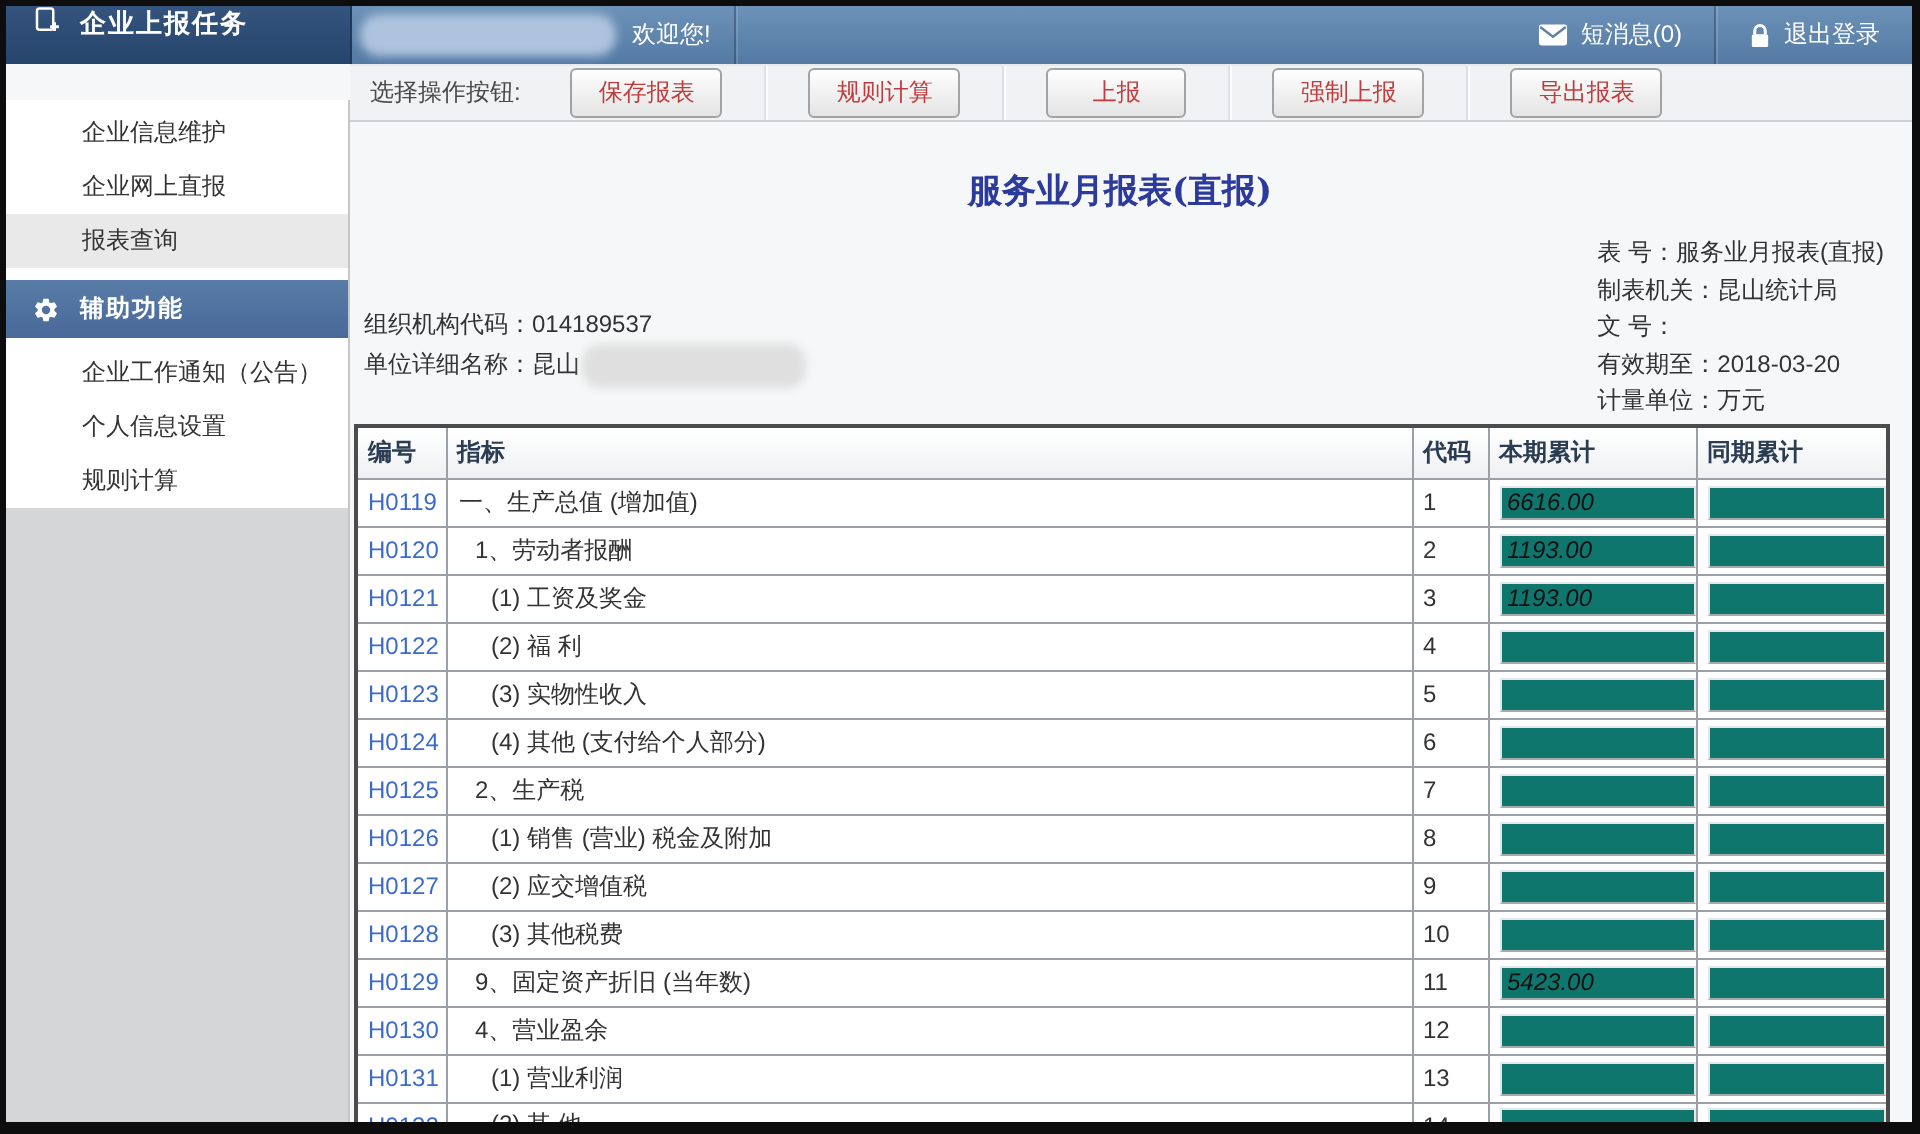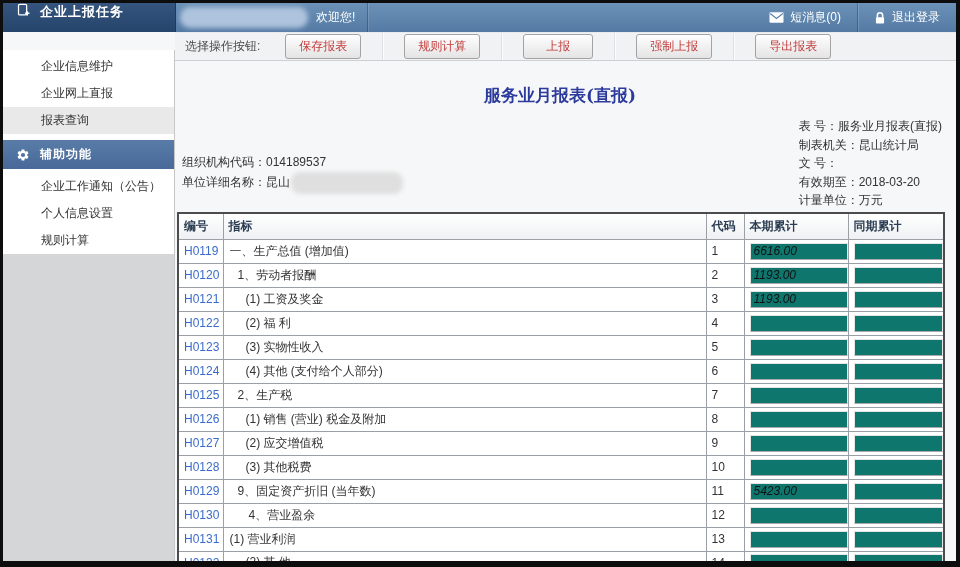--- a/index.html
+++ b/index.html
@@ -259,28 +259,28 @@
           </tr>
           <tr>
             <td class="c-code"><a href="#">H0129</a></td>
             <td class="c-ind" style="padding-left: 14px;">9、固定资产折旧 (当年数)</td>
             <td class="c-seq">11</td>
             <td class="c-val"><input value="5423.00" style=""></td>
             <td class="c-val"><input style=""></td>
           </tr>
           <tr>
             <td class="c-code"><a href="#">H0130</a></td>
-            <td class="c-ind" style="padding-left: 25px; margin-top: 23px;">4、营业盈余</td>
+            <td class="c-ind" style="padding-left: 14px; margin-top: 23px;">4、营业盈余</td>
             <td class="c-seq">12</td>
             <td class="c-val"><input style=""></td>
             <td class="c-val"><input style=""></td>
           </tr>
           <tr>
             <td class="c-code"><a href="#">H0131</a></td>
-            <td class="c-ind" style="padding-left: 6px;">(1) 营业利润</td>
+            <td class="c-ind" style="padding-left: 22px;">(1) 营业利润</td>
             <td class="c-seq">13</td>
             <td class="c-val"><input style=""></td>
             <td class="c-val"><input style=""></td>
           </tr>
           <tr>
             <td class="c-code"><a href="#">H0132</a></td>
             <td class="c-ind" style="padding-left: 22px;">(2) 其 他</td>
             <td class="c-seq">14</td>
             <td class="c-val"><input style=""></td>
             <td class="c-val"><input style=""></td>

